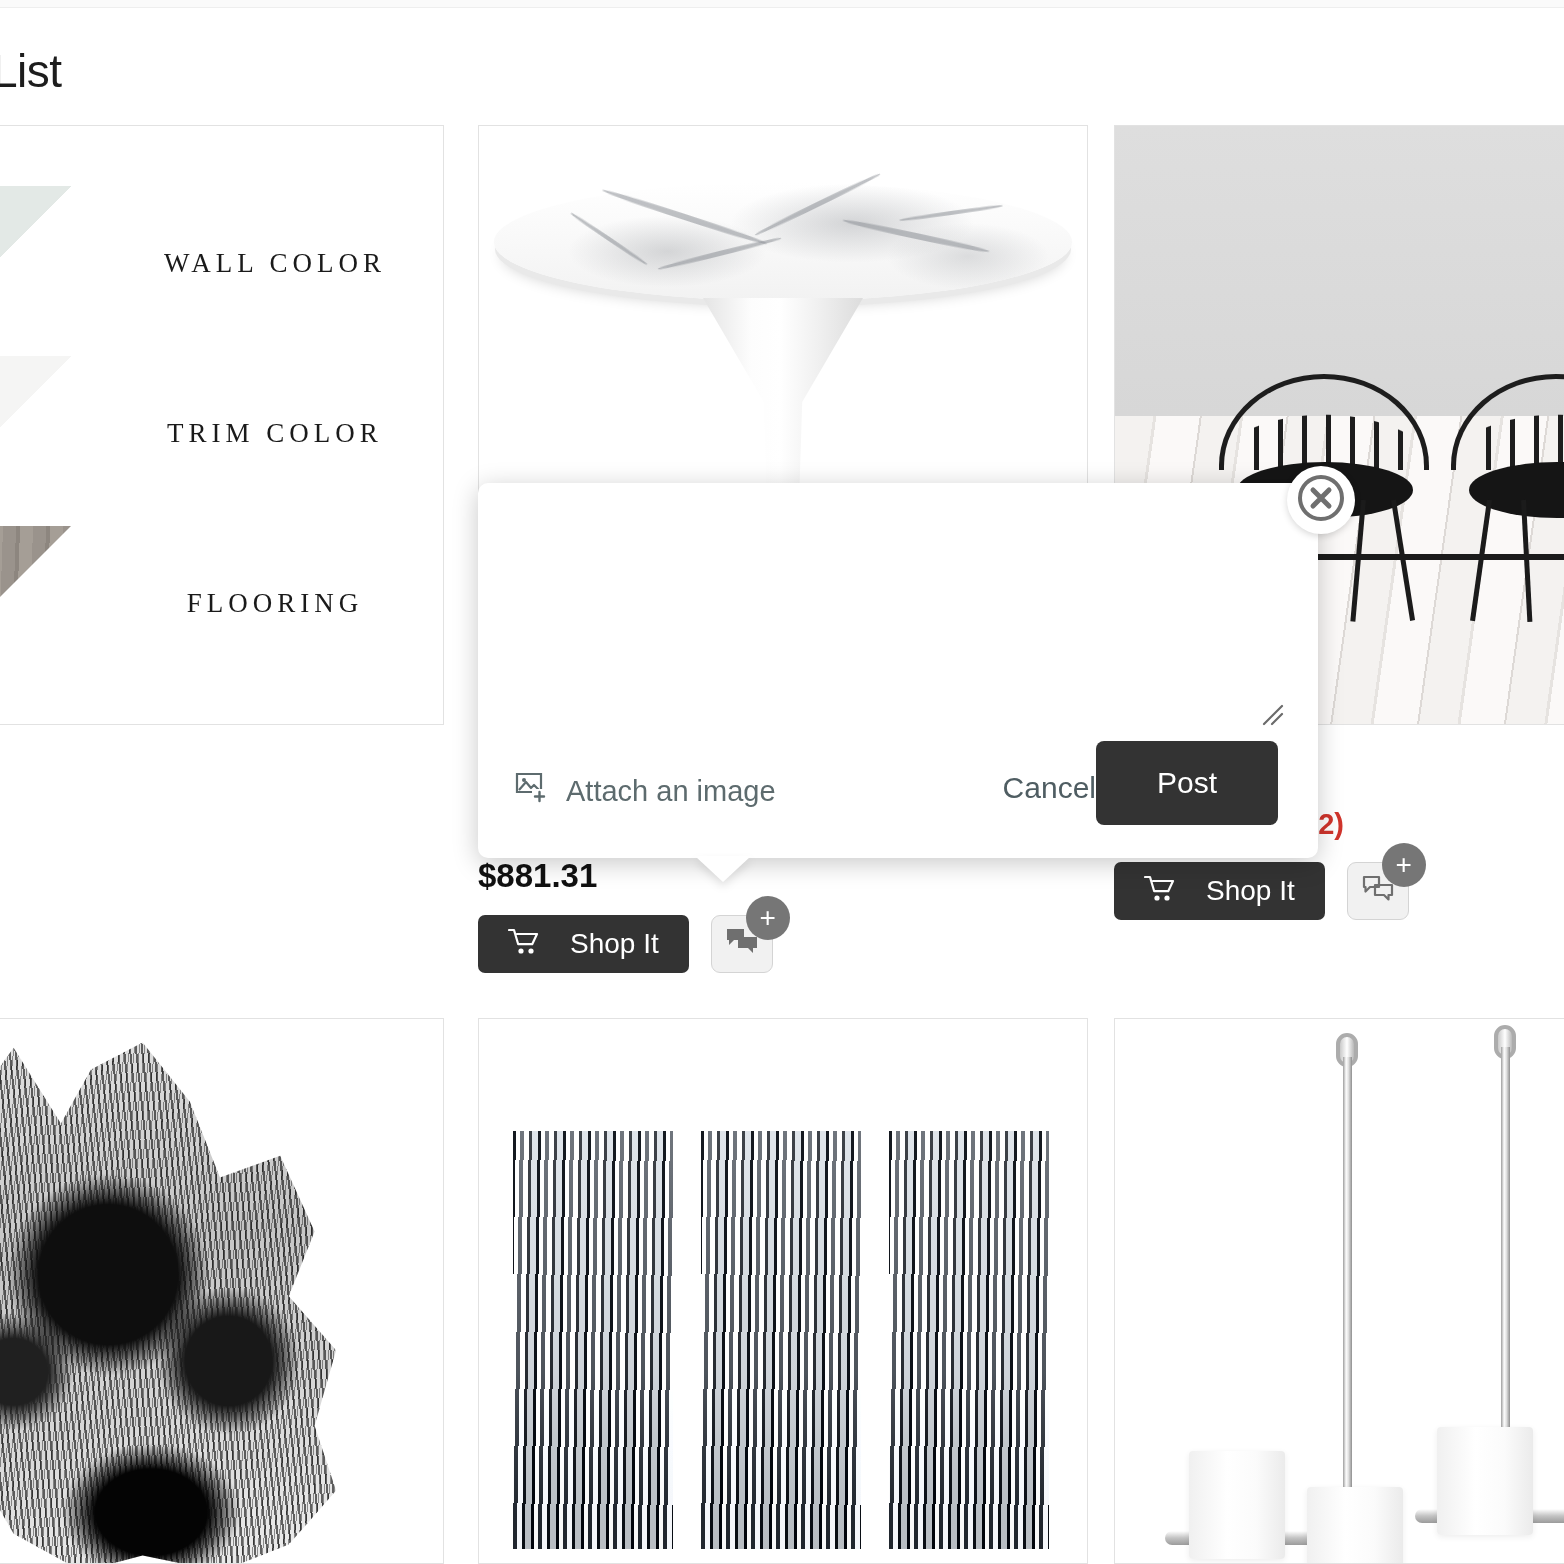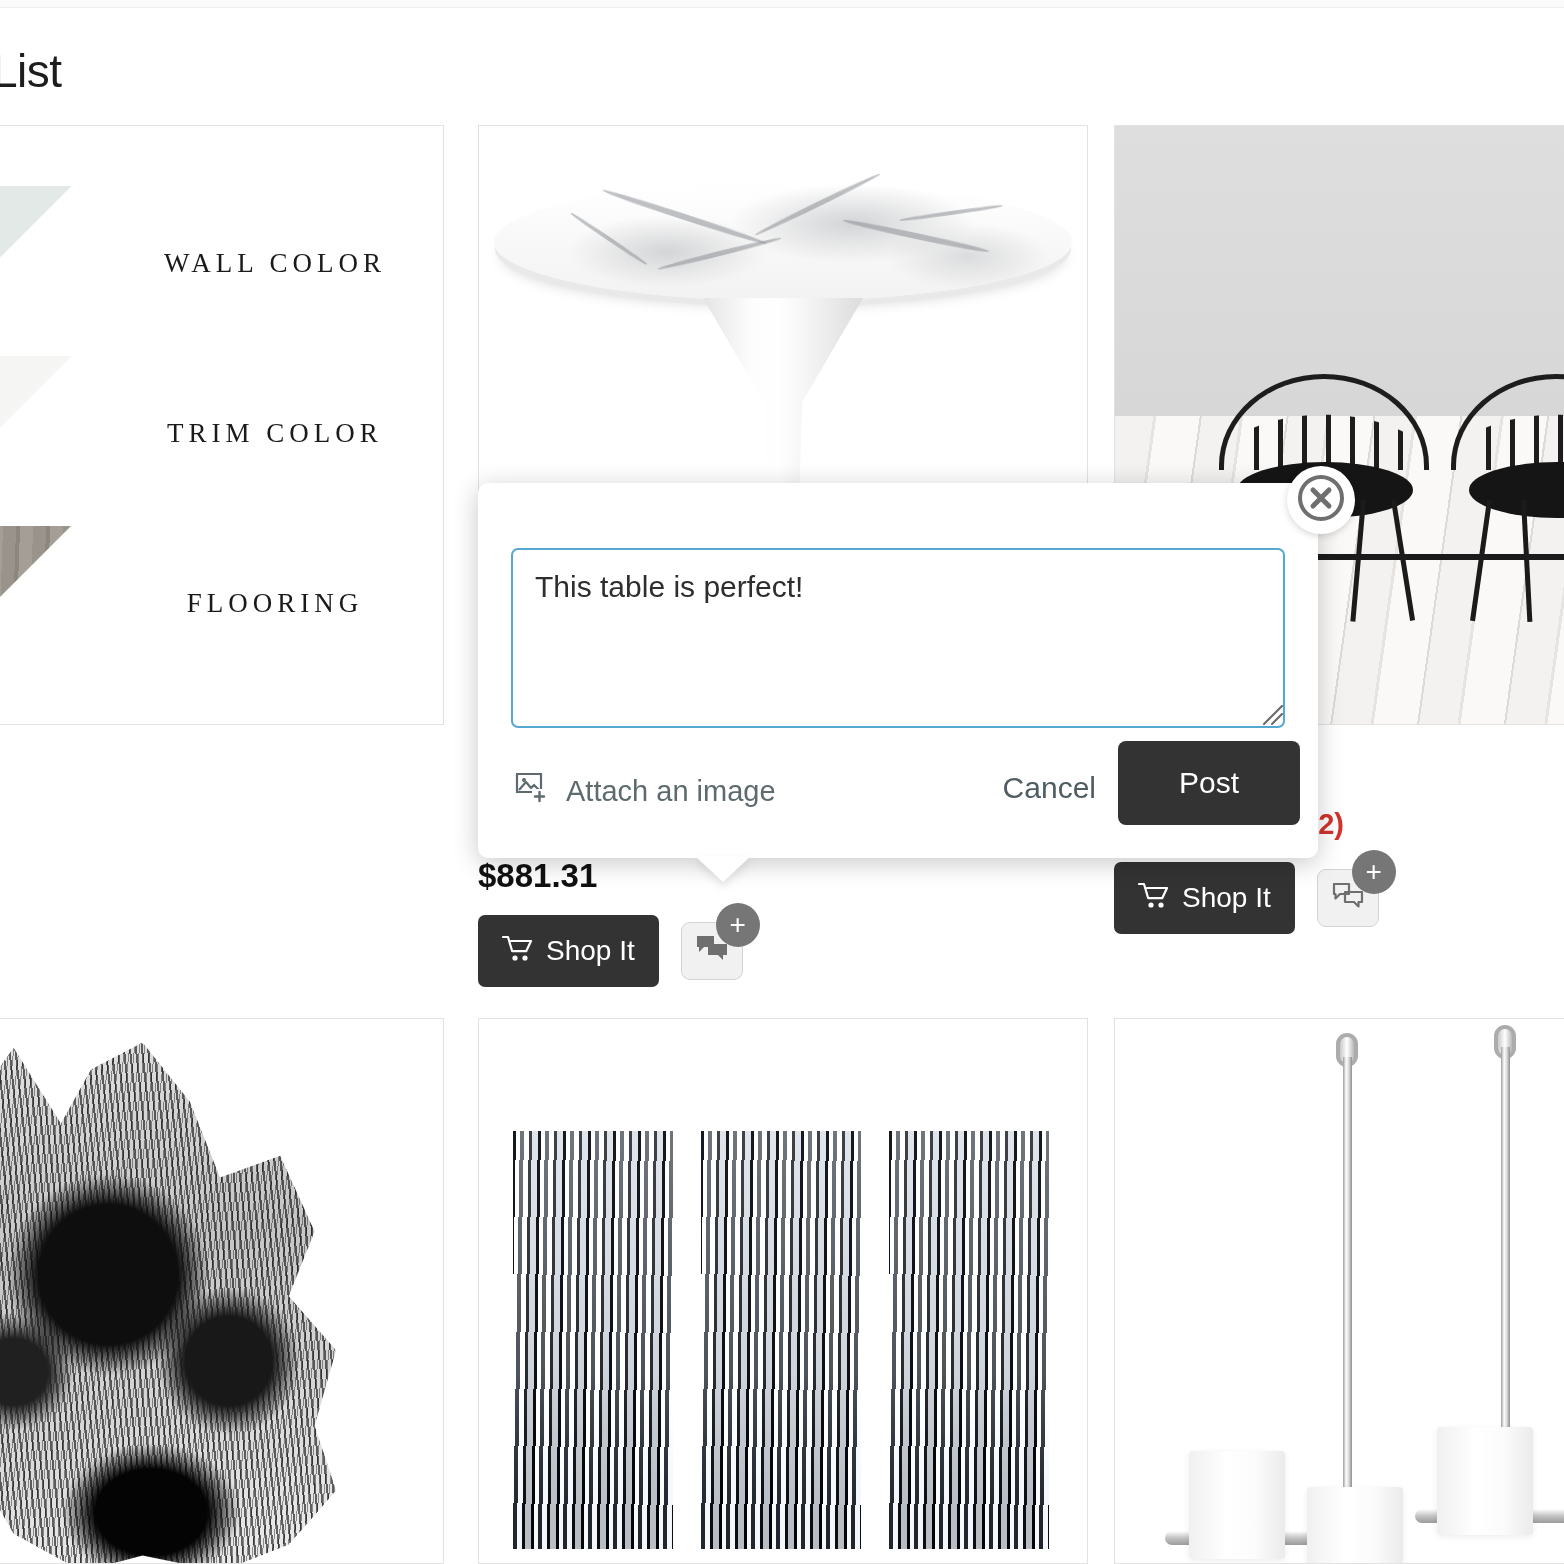--- a/index.html
+++ b/index.html
@@ -193,24 +193,24 @@
     display: inline-block; width: 2px; height: 32px; background: #111;
     vertical-align: -5px; margin-left: 8px;
   }
   .meta-price {
     font-size: 33px; font-weight: 700; color: #111111; white-space: nowrap;
     margin-top: 12px;
   }
   .qty { color: #d0342c; font-weight: 700; font-size: 29px; }
   .actions { display: flex; align-items: center; gap: 22px; margin-top: 20px; }
   .shop-btn {
-    display: flex; align-items: center; gap: 12px;
+    display: flex; align-items: center; gap: 30px;
     background: #333333; color: #ffffff;
     border: none; border-radius: 7px;
-    padding: 0 24px; height: 72px;
+    padding: 0 30px; height: 58px;
     font-size: 28px; font-family: "Liberation Sans", sans-serif;
     cursor: pointer;
   }
   .cmt-btn {
     position: relative; width: 62px; height: 58px;
     background: #f1f1f1; border: 1px solid #d4d4d4; border-radius: 9px;
     display: flex; align-items: center; justify-content: center; cursor: pointer;
   }
   .cmt-badge {
     position: absolute; right: -18px; top: -20px;
@@ -253,21 +253,21 @@
     position: absolute; left: 36px; top: 288px;
     display: flex; align-items: center; gap: 18px;
     font-size: 29px; color: #5d6b6e; cursor: pointer;
   }
   .cancel-btn {
     position: absolute; right: 222px; top: 288px;
     font-size: 30px; color: #4f5d62; background: none; border: none;
     font-family: Liberation Sans, sans-serif; cursor: pointer;
   }
   .post-btn {
-    position: absolute; right: 18px; top: 258px;
+    position: absolute; right: 40px; top: 258px;
     width: 182px; height: 84px;
     background: #333333; color: #ffffff; border: none; border-radius: 8px;
     font-size: 30px; font-family: "Liberation Sans", sans-serif; cursor: pointer;
   }
 
   
   .close-btn {
     position: absolute; left: 1287px; top: 466px;
     width: 68px; height: 68px; border-radius: 50%;
     background: #ffffff; box-shadow: 0 2px 7px rgba(0,0,0,.16);
@@ -421,21 +421,20 @@
       <div class="arm arm2"></div>
       <div class="shade sh1"></div>
       <div class="shade sh2"></div>
       <div class="shade sh3"></div>
 
     </div>
   </div>
 
   <div class="popup-tail"></div>
   <div class="popup">
-    <textarea class="cmt-textarea" placeholder="Write a comment..." style="">This table is perfect!</textarea>
 
     <div class="attach">
       <span>
         <svg width="34" height="34" viewBox="0 0 34 34" fill="none">
           <path d="M3 3h24v18H3z" stroke="#5d6b6e" stroke-width="2.2"></path>
           <path d="M5 19l7-8 5 6 3-3 5 5" stroke="#5d6b6e" stroke-width="2.2" stroke-linejoin="round"></path>
           <circle cx="10" cy="9" r="2" fill="#5d6b6e"></circle>
           <rect x="18" y="18" width="15" height="15" fill="#fff"></rect>
           <path d="M25.5 21v9M21 25.5h9" stroke="#5d6b6e" stroke-width="2.4" stroke-linecap="round"></path>
         </svg>

